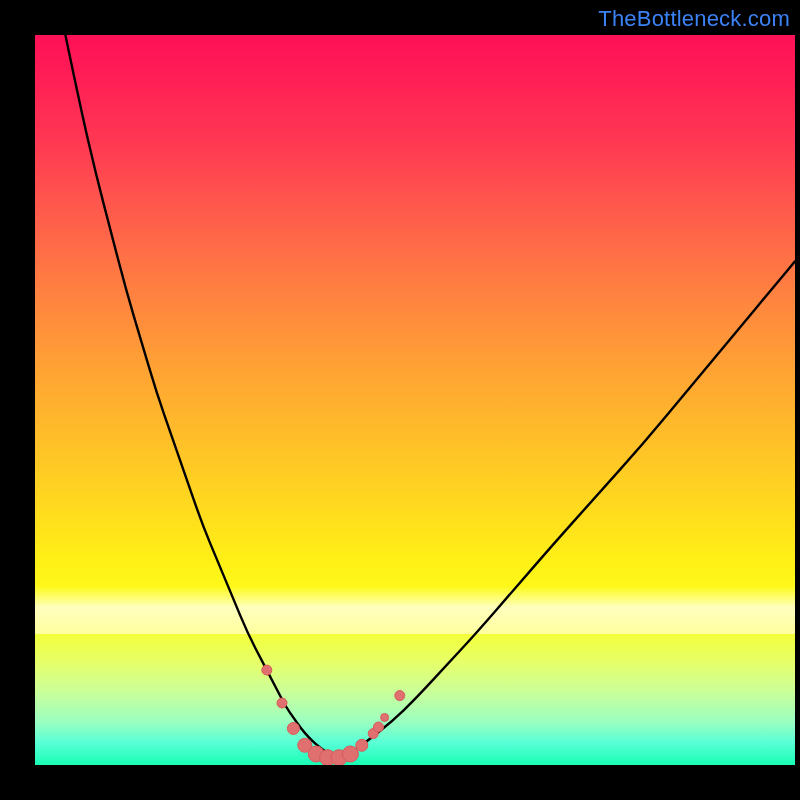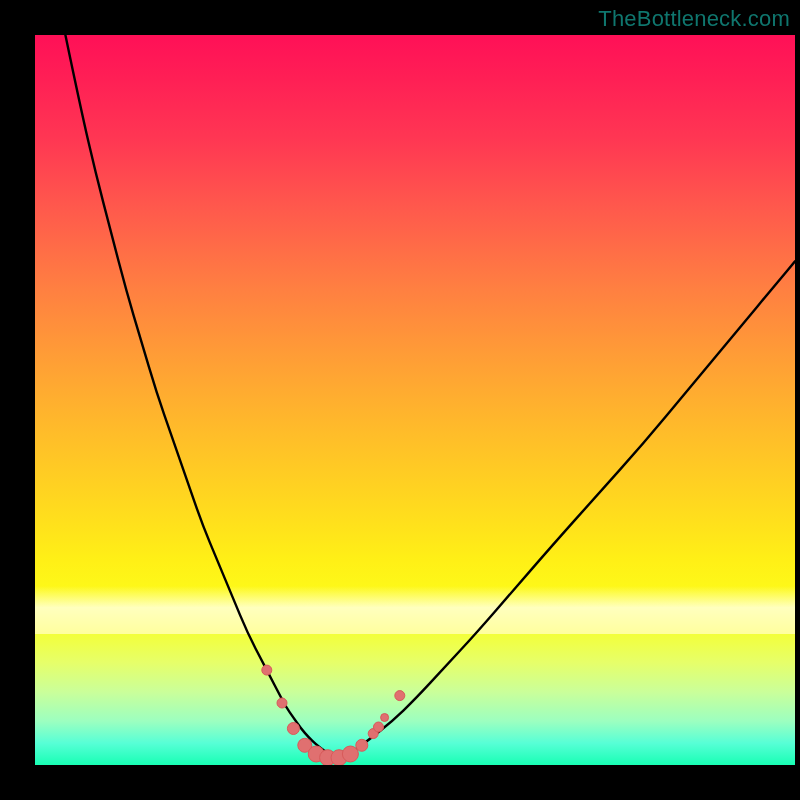--- a/index.html
+++ b/index.html
@@ -63,21 +63,21 @@
     );
   }
   .curve-svg {
     position: absolute;
     left: 0; top: 0;
   }
   .watermark {
     position: absolute;
     top: 6px;
     right: 10px;
-    color: #0f766e;
+    color: #3b82f6;
     font-size: 22px;
     font-weight: 400;
     letter-spacing: 0.2px;
   }
 </style>
 </head>
 <body>
 
 <div class="frame">
 

